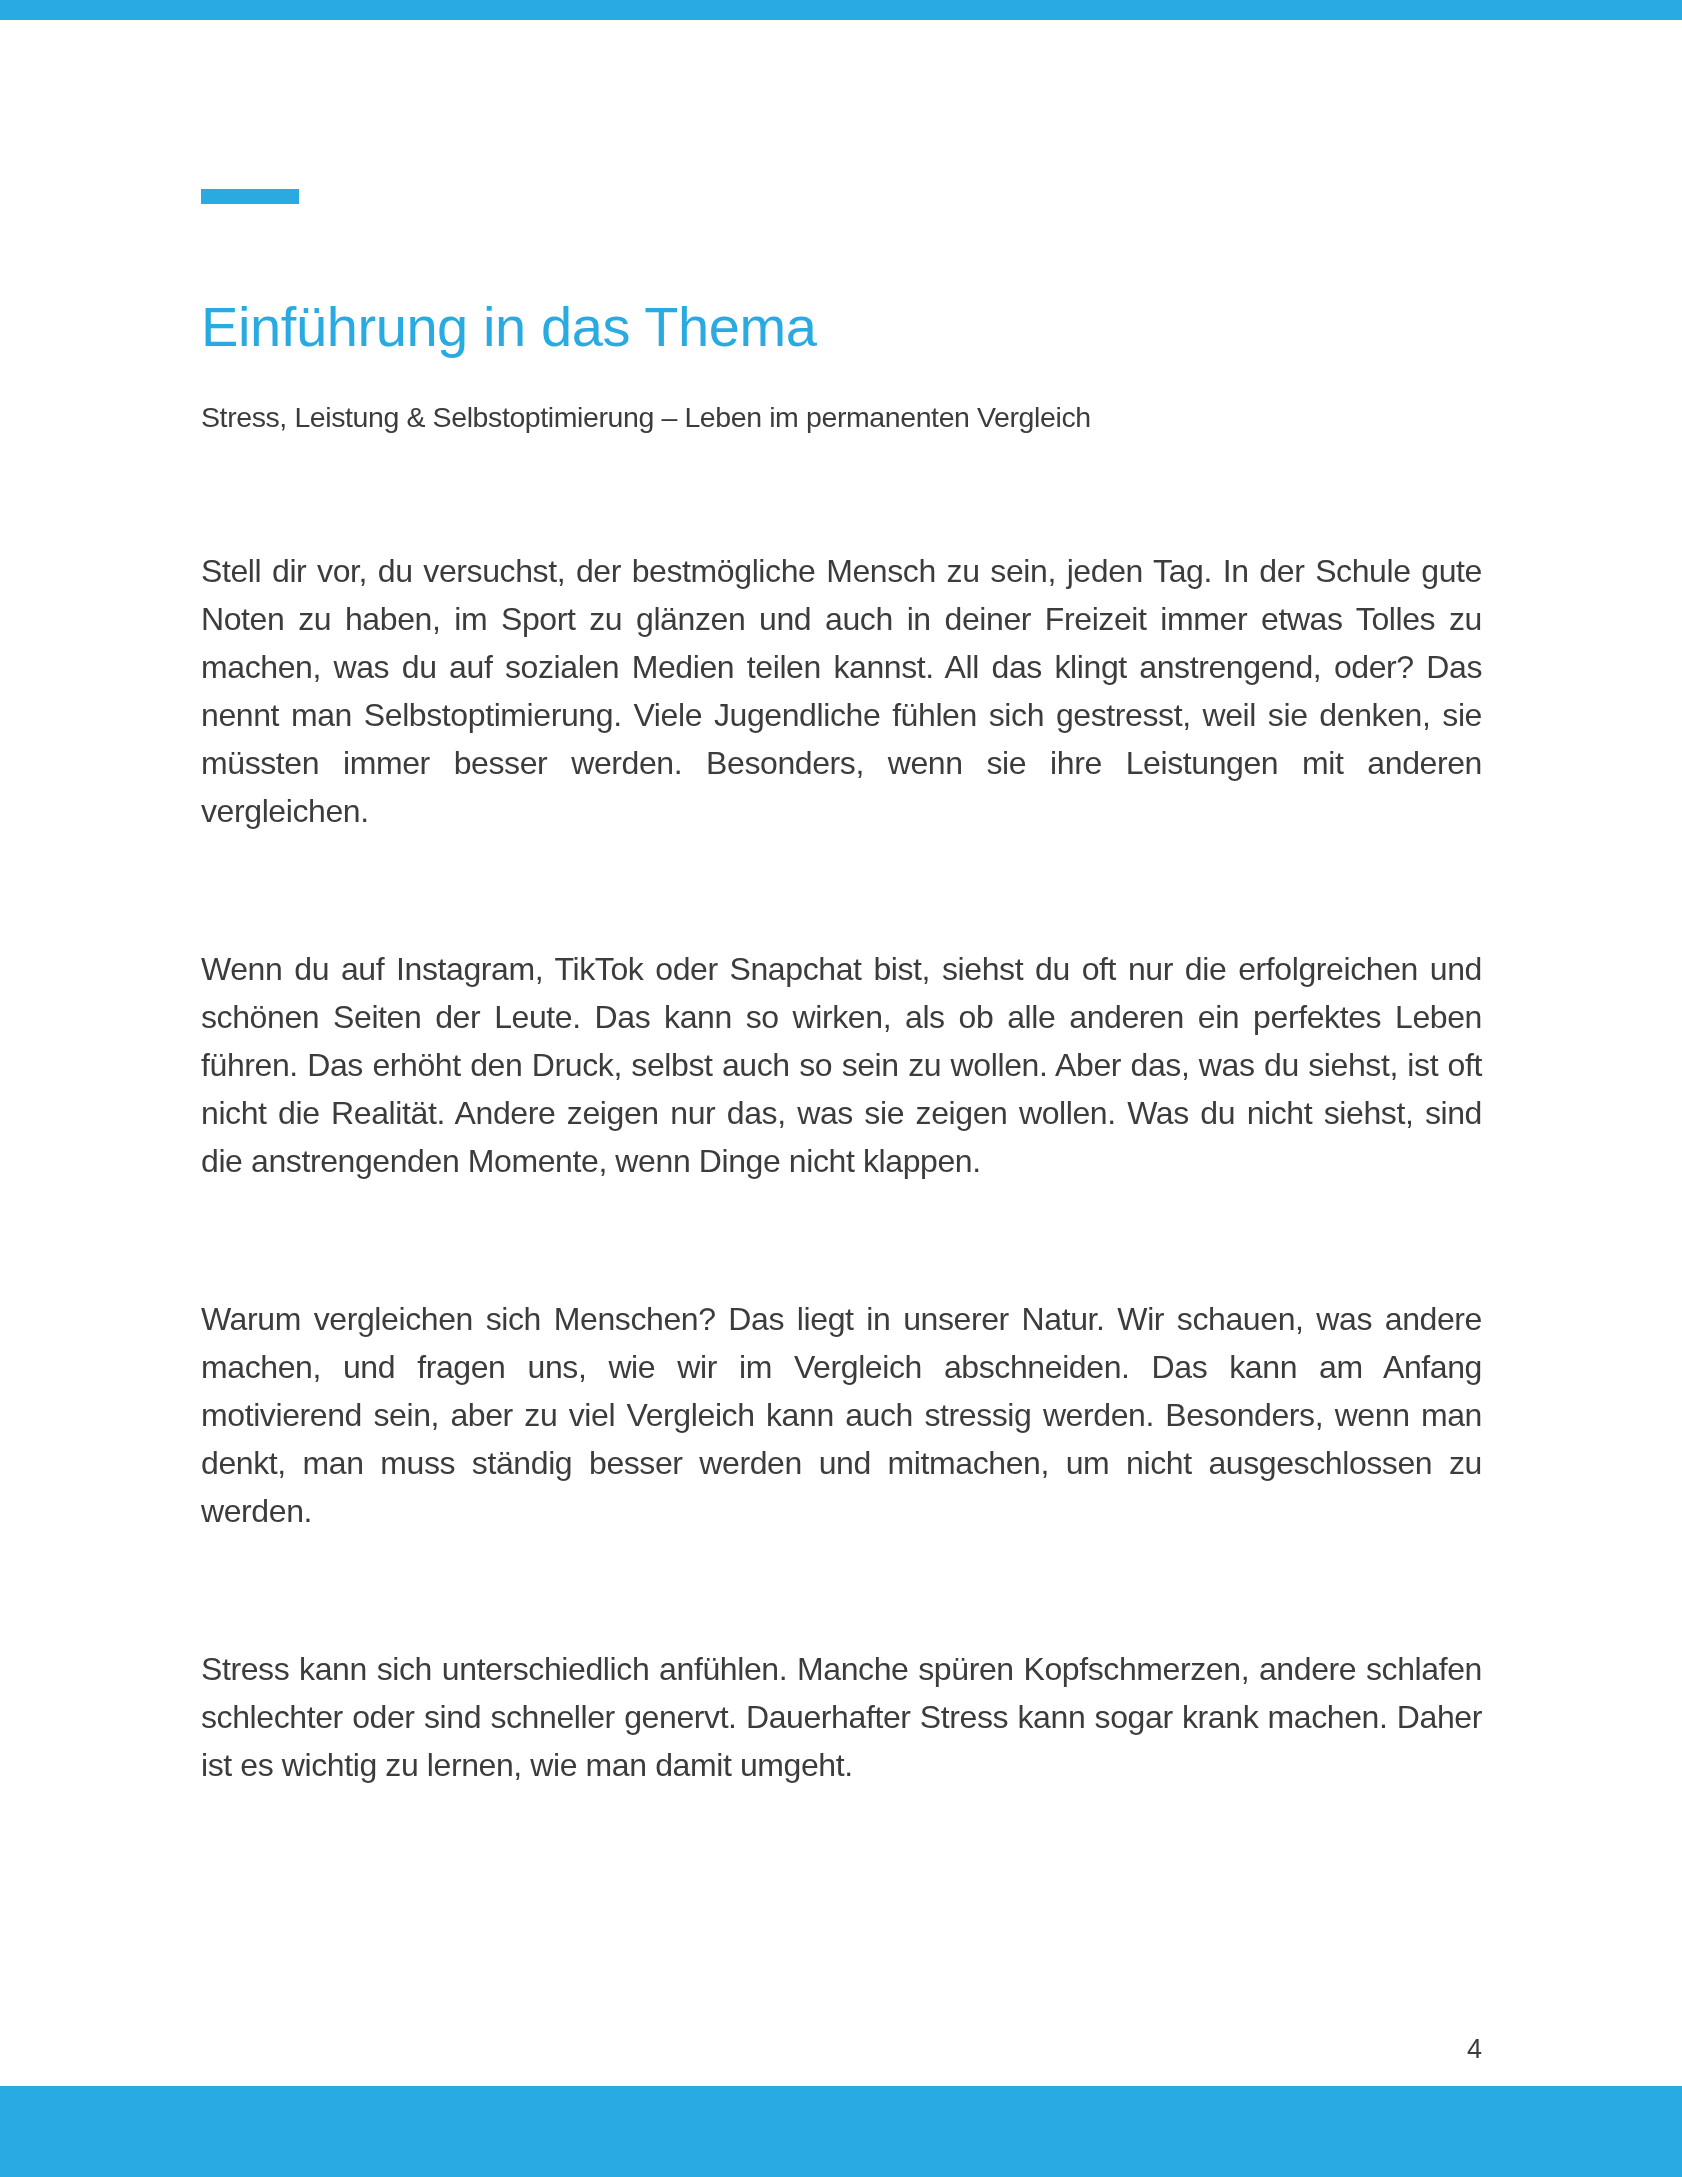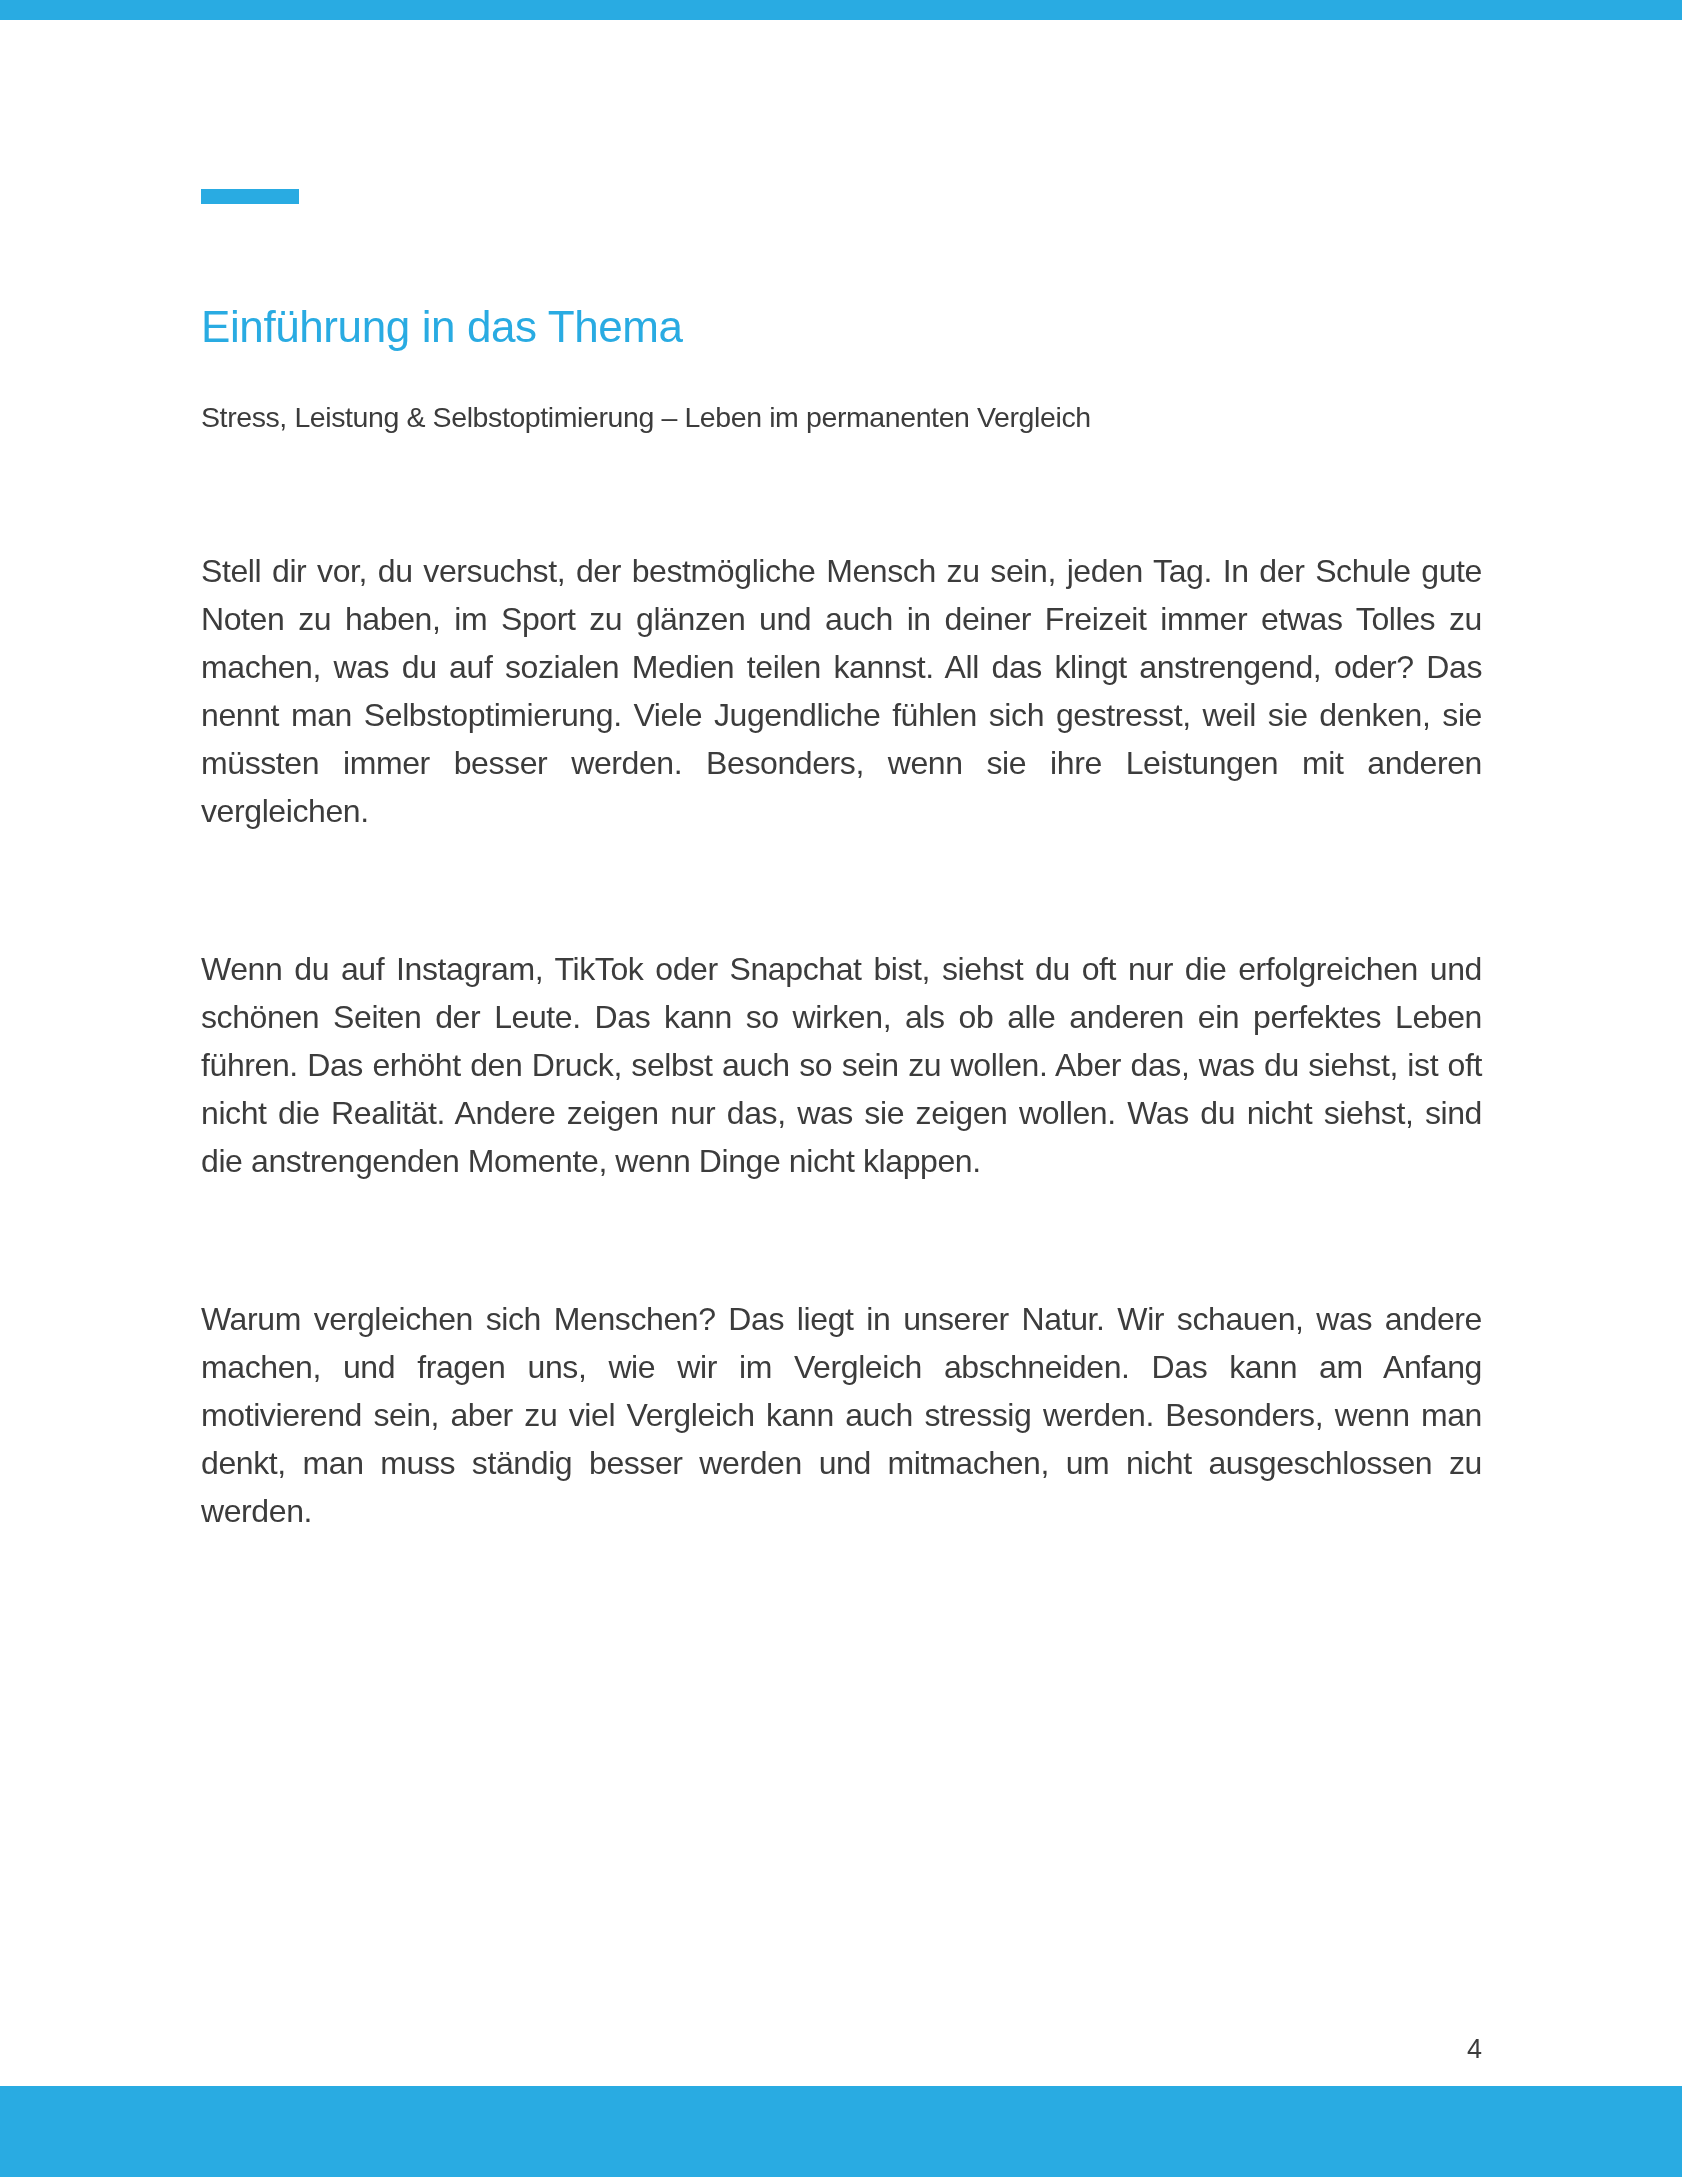--- a/index.html
+++ b/index.html
@@ -34,21 +34,21 @@
     right: 201px;
   }
   .accent-dash {
     margin-top: 189px;
     width: 98px;
     height: 14.7px;
     background: var(--accent, #29ABE2);
   }
   .title {
     margin: 99px 0 0 0;
-    font-size: 44px;
+    font-size: 56px;
     line-height: 48px;
     font-weight: 400;
     letter-spacing: -0.4px;
     color: var(--accent, #29ABE2);
   }
   .subtitle {
     margin: 42px 0 0 0;
     font-size: 28.5px;
     line-height: 48px;
     font-weight: 400;
@@ -90,20 +90,21 @@
     <h1 class="title">Einführung in das Thema</h1>
 
     <p class="subtitle">Stress, Leistung &amp; Selbstoptimierung – Leben im permanenten Vergleich</p>
 
     <p class="body-para first">Stell dir vor, du versuchst, der bestmögliche Mensch zu sein, jeden Tag. In der Schule gute Noten zu haben, im Sport zu glänzen und auch in deiner Freizeit immer etwas Tolles zu machen, was du auf sozialen Medien teilen kannst. All das klingt anstrengend, oder? Das nennt man Selbstoptimierung. Viele Jugendliche fühlen sich gestresst, weil sie denken, sie müssten immer besser werden. Besonders, wenn sie ihre Leistungen mit anderen vergleichen.</p>
 
     <p class="body-para">Wenn du auf Instagram, TikTok oder Snapchat bist, siehst du oft nur die erfolgreichen und schönen Seiten der Leute. Das kann so wirken, als ob alle anderen ein perfektes Leben führen. Das erhöht den Druck, selbst auch so sein zu wollen. Aber das, was du siehst, ist oft nicht die Realität. Andere zeigen nur das, was sie zeigen wollen. Was du nicht siehst, sind die anstrengenden Momente, wenn Dinge nicht klappen.</p>
 
     <p class="body-para">Warum vergleichen sich Menschen? Das liegt in unserer Natur. Wir schauen, was andere machen, und fragen uns, wie wir im Vergleich abschneiden. Das kann am Anfang motivierend sein, aber zu viel Vergleich kann auch stressig werden. Besonders, wenn man denkt, man muss ständig besser werden und mitmachen, um nicht ausgeschlossen zu werden.</p>
 
+    <p class="body-para">Stress kann sich unterschiedlich anfühlen. Manche spüren Kopfschmerzen, andere schlafen schlechter oder sind schneller genervt. Dauerhafter Stress kann sogar krank machen. Daher ist es wichtig zu lernen, wie man damit umgeht.</p>
   </div>
 
   <div class="page-number">4</div>
 
   <div class="bottom-bar"></div>
 
 </div>
 
 
 </body></html>

